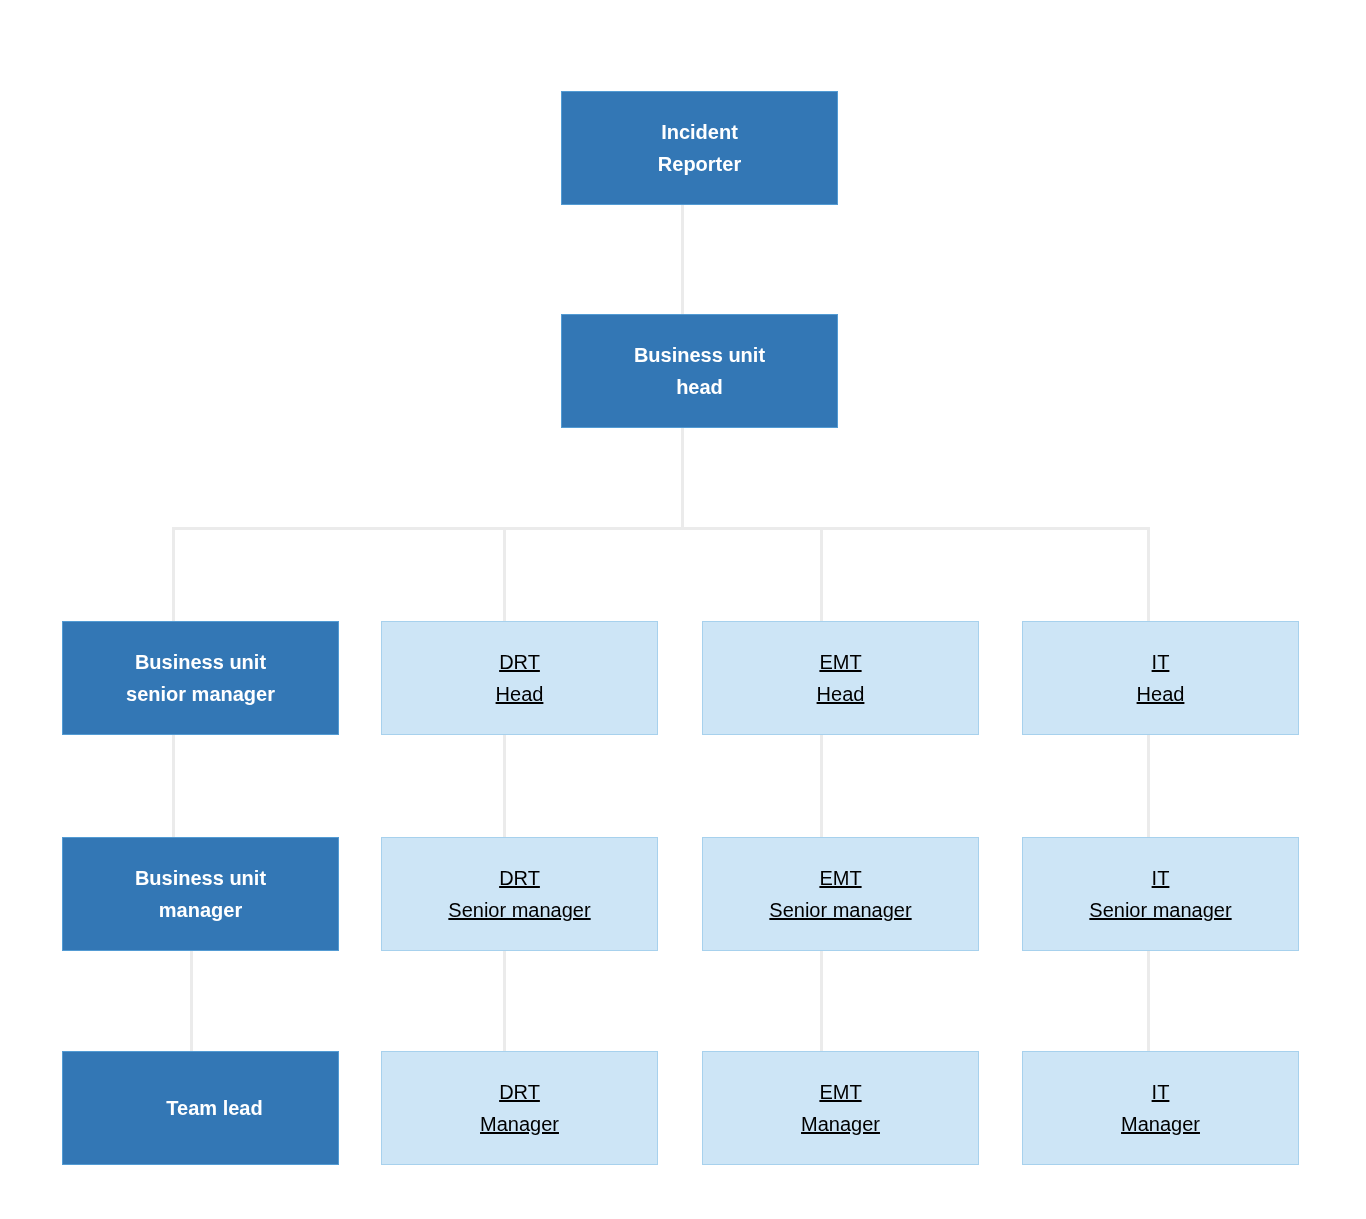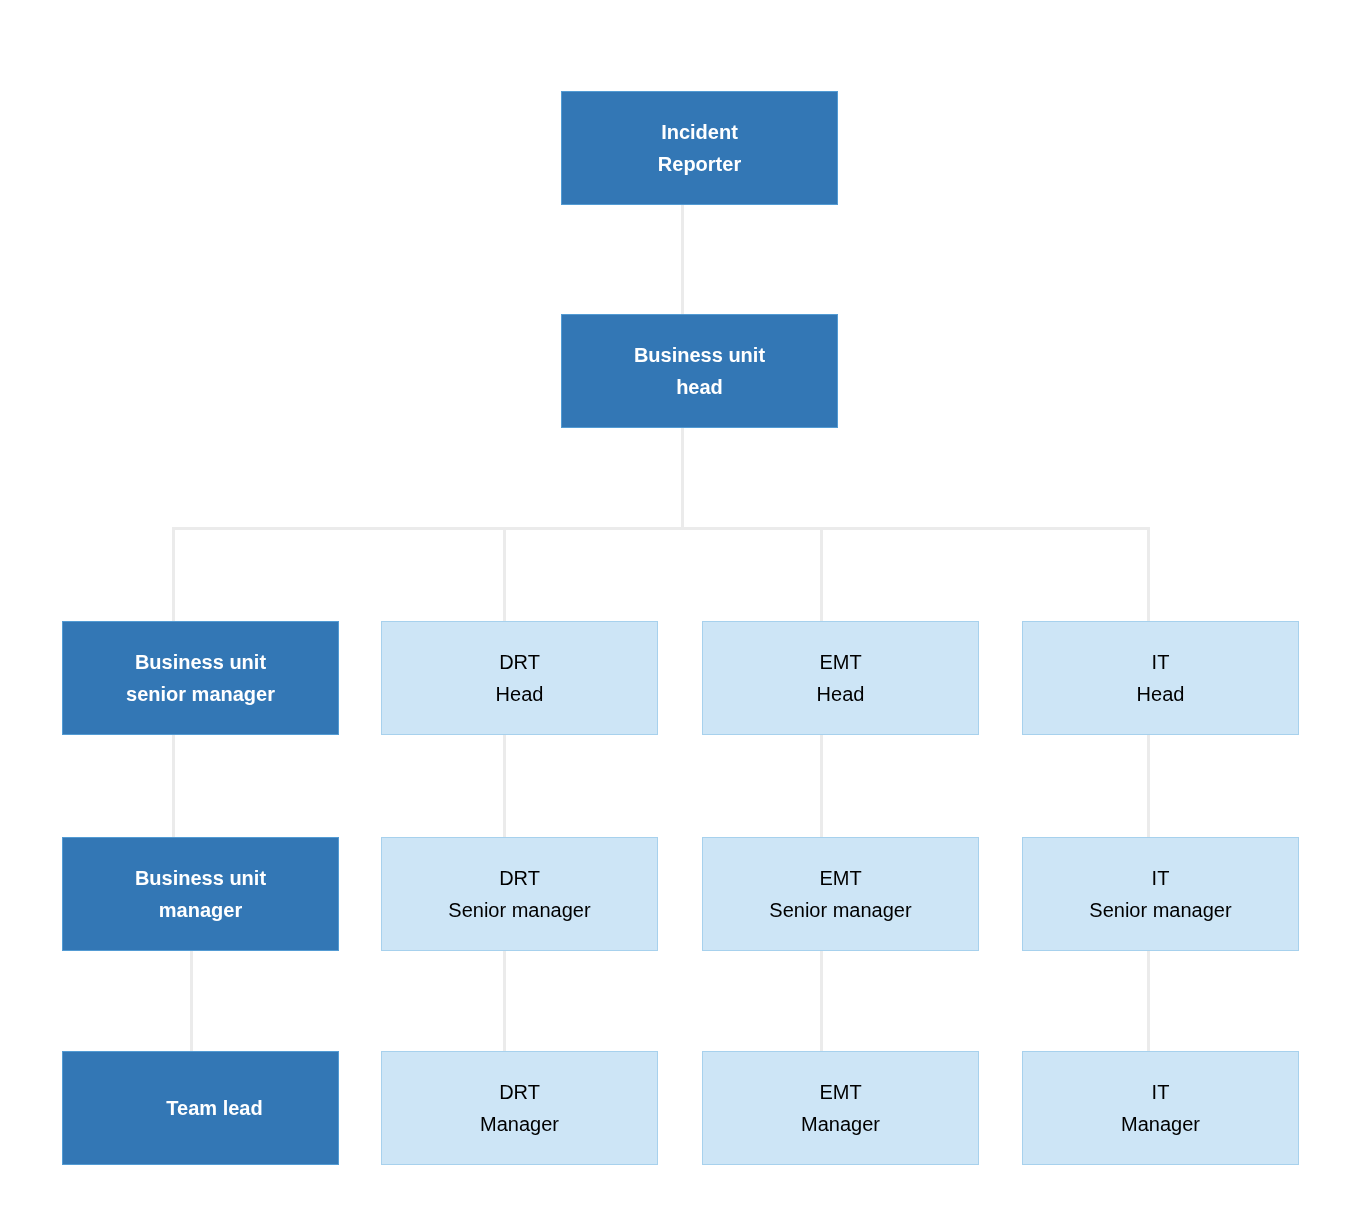--- a/index.html
+++ b/index.html
@@ -49,20 +49,21 @@
     font-size: 20px;
     line-height: 32px;
   }
   .node.primary .label {
     color: var(--primary-text);
     font-weight: bold;
   }
   .node.secondary .label {
     color: var(--secondary-text);
     font-weight: normal;
+    text-decoration: underline;
   }
   .connector {
     position: absolute;
     background: var(--connector);
   }
 </style>
 </head>
 <body>
 
 <div class="canvas">

